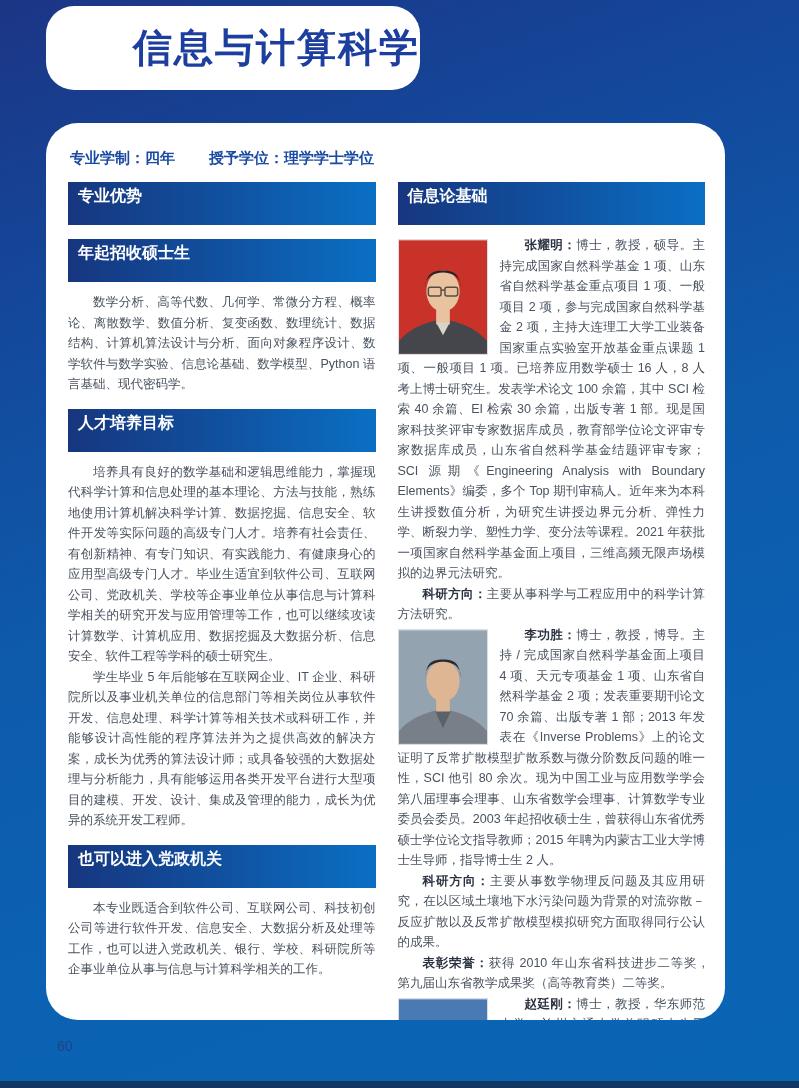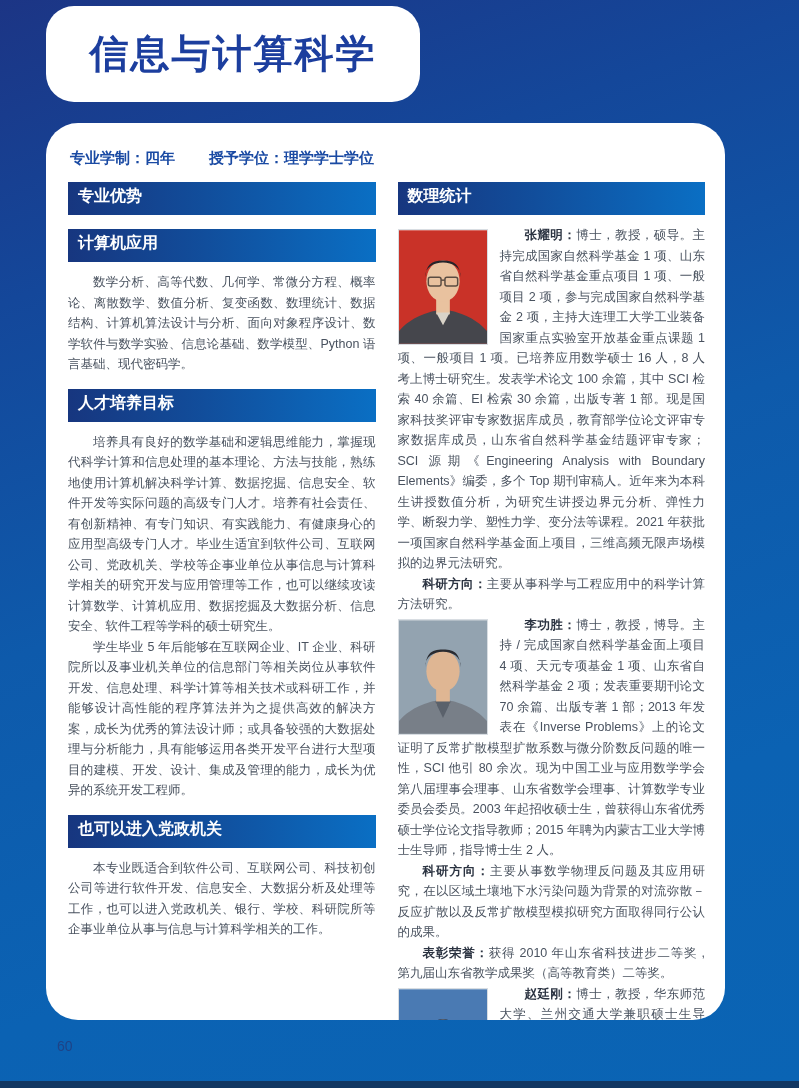--- a/index.html
+++ b/index.html
@@ -5,43 +5,43 @@
   * { margin:0; padding:0; box-sizing:border-box; }
   html,body { width:799px; }
   body { font-family:"Liberation Sans","DejaVu Sans",sans-serif; }
   .page {
     position:relative; width:799px; height:1088px; overflow:hidden;
     background:linear-gradient(160deg,#1c3585 0%,#14479a 22%,#0e5aab 48%,#0b62b3 75%,#0a64b4 100%);
   }
   .bottom-strip { position:absolute; left:0; bottom:0; width:100%; height:7px; background:#123762; }
 
   .title-card {
-    position:absolute; left:46px; top:6px; width:374px; height:96px;
+    position:absolute; left:46px; top:6px; width:374px; height:84px;
     background:#ffffff; border-radius:28px;
-    display:flex; align-items:center; justify-content:center;
+    display:flex; align-items:center; justify-content:flex-end;
   }
   .title-card h1 {
     color:#1c3e9e; font-size:39px; font-weight:900; letter-spacing:2px;
   }
 
   .main-card {
     position:absolute; left:46px; top:123px; width:679px; height:897px;
     background:#ffffff; border-radius:32px;
     padding:20px 20px 0 22px; overflow:hidden;
   }
   .meta-line { color:#1a4aa3; font-size:15px; font-weight:bold; margin:6px 2px 4px; }
   .meta-line .gap { display:inline-block; width:34px; }
 
   .cols { display:flex; gap:22px; align-items:flex-start; }
   .col { flex:1; min-width:0; }
 
   .bar {
     background:linear-gradient(90deg,#17367f 0%,#114e9c 45%,#0a6fc4 100%);
     color:#ffffff; font-size:16px; font-weight:bold;
-    padding:4px 10px 8px; margin:14px 0 10px;
+    padding:4px 10px 18px; margin:14px 0 10px;
   }
   .col .bar:first-child { margin-top:10px; }
 
   p.body {
     color:#49525f; font-size:12.5px; line-height:1.64; text-align:justify;
     text-indent:2em; margin:0;
   }
   p.body b, .lbl { color:#2c3442; font-weight:bold; }
 
   .expert { overflow:hidden; margin-top:0; }
@@ -68,36 +68,36 @@
     <div class="meta-line">
       <span>专业学制：</span><span>四年</span><span class="gap"></span><span>授予学位：</span><span>理学学士学位</span>
     </div>
 
     <div class="cols">
 
       <div class="col">
 
         <div class="bar">专业优势</div>
 
-        <div class="bar">计算机应用</div>
+        <div class="bar">年起招收硕士生</div>
         <p class="body">数学分析、高等代数、几何学、常微分方程、概率论、离散数学、数值分析、复变函数、数理统计、数据结构、计算机算法设计与分析、面向对象程序设计、数学软件与数学实验、信息论基础、数学模型、Python 语言基础、现代密码学。</p>
 
         <div class="bar">人才培养目标</div>
         <p class="body">培养具有良好的数学基础和逻辑思维能力，掌握现代科学计算和信息处理的基本理论、方法与技能，熟练地使用计算机解决科学计算、数据挖掘、信息安全、软件开发等实际问题的高级专门人才。培养有社会责任、有创新精神、有专门知识、有实践能力、有健康身心的应用型高级专门人才。毕业生适宜到软件公司、互联网公司、党政机关、学校等企事业单位从事信息与计算科学相关的研究开发与应用管理等工作，也可以继续攻读计算数学、计算机应用、数据挖掘及大数据分析、信息安全、软件工程等学科的硕士研究生。</p>
         <p class="body">学生毕业 5 年后能够在互联网企业、IT 企业、科研院所以及事业机关单位的信息部门等相关岗位从事软件开发、信息处理、科学计算等相关技术或科研工作，并能够设计高性能的程序算法并为之提供高效的解决方案，成长为优秀的算法设计师；或具备较强的大数据处理与分析能力，具有能够运用各类开发平台进行大型项目的建模、开发、设计、集成及管理的能力，成长为优异的系统开发工程师。</p>
 
         <div class="bar">也可以进入党政机关</div>
         <p class="body">本专业既适合到软件公司、互联网公司、科技初创公司等进行软件开发、信息安全、大数据分析及处理等工作，也可以进入党政机关、银行、学校、科研院所等企事业单位从事与信息与计算科学相关的工作。</p>
         <p class="body"></p>
 
       </div>
 
       <div class="col">
 
-        <div class="bar">数理统计</div>
+        <div class="bar">信息论基础</div>
 
         <div class="expert">
           <div class="photo">
             <svg viewBox="0 0 90 116">
               <rect x="0" y="0" width="90" height="116" fill="#c93228"></rect>
               <path d="M0,116 L0,103 C13,88 30,84 38,82 L52,82 C60,84 77,88 90,103 L90,116 Z" fill="#45464c"></path>
               <rect x="38" y="66" width="14" height="20" fill="#e9c29f"></rect>
               <path d="M38,84 L45,97 L52,84 Z" fill="#d9d3c8"></path>
               <ellipse cx="45" cy="52" rx="17" ry="21" fill="#e9c29f"></ellipse>
               <path d="M27,48 C25,28 65,28 63,48 C62,36 58,31 45,31 C32,31 28,36 27,48 Z" fill="#24252b"></path>

